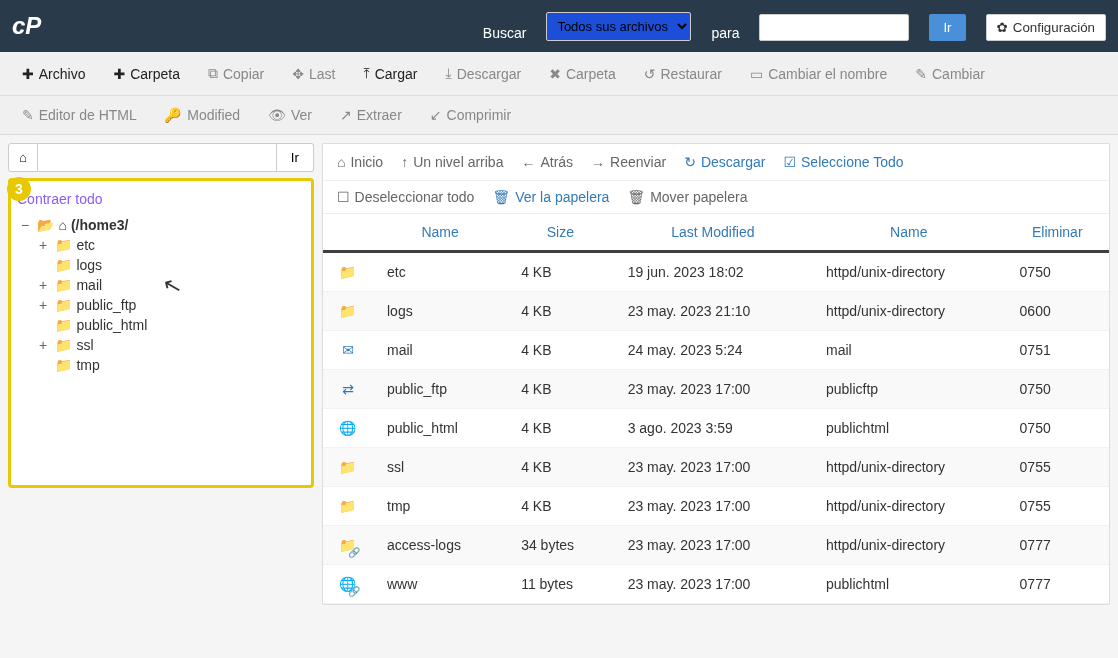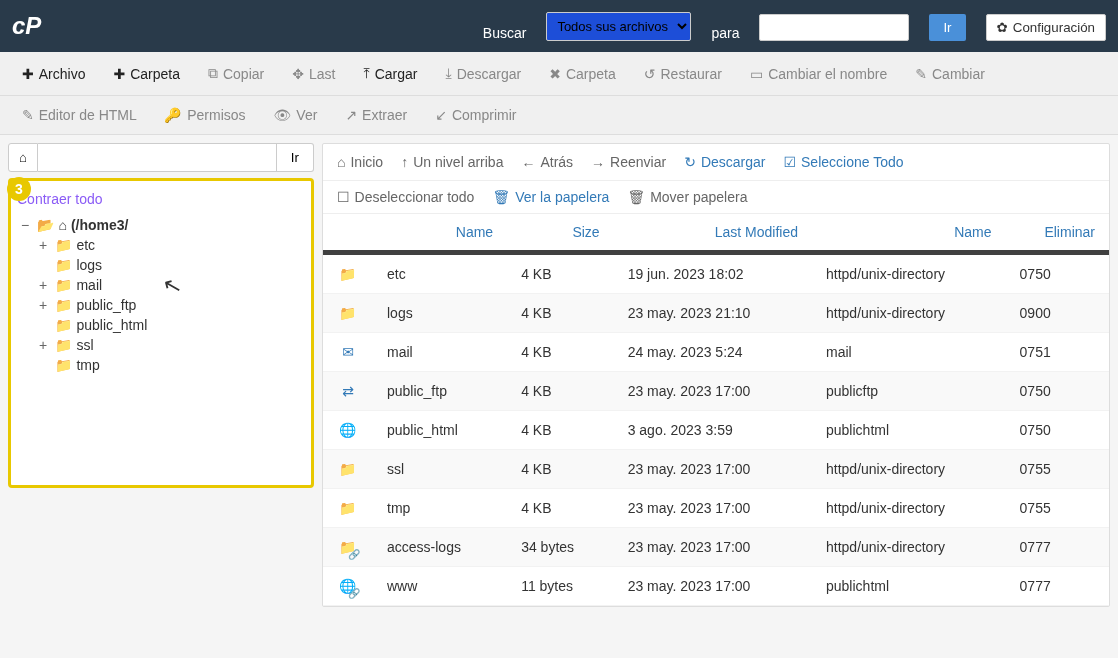--- a/index.html
+++ b/index.html
@@ -37,21 +37,21 @@
 .folder-icon { color: #f0ad4e; }
 .cursor-img { position: absolute; left: 152px; top: 92px; font-size: 22px; transform: rotate(-15deg); }
 
 .right-pane { flex: 1; background: #fff; border: 1px solid #ddd; margin: 8px 8px 8px 0; border-radius: 2px; }
 .nav-bar { display: flex; gap: 18px; padding: 10px 14px; border-bottom: 1px solid #eee; align-items: center; flex-wrap: wrap; }
 .nav-btn { background: transparent; border: none; cursor: pointer; color: #666; display:flex; align-items:center; gap:5px; font-size:14px; }
 .nav-btn.blue { color: #337ab7; }
 .nav-bar2 { display: flex; gap: 18px; padding: 8px 14px; border-bottom: 1px solid #eee; }
 
 .table { width: 100%; border-collapse: collapse; }
-.table th { text-align: right; padding: 10px 14px; color: #337ab7; font-weight: 400; border-bottom: 5px solid #404040; cursor: pointer; }
+.table th { text-align: center; padding: 10px 14px; color: #337ab7; font-weight: 400; border-bottom: 3px solid #404040; cursor: pointer; }
 .table td { padding: 8px 14px; border-bottom: 1px solid #f2f2f2; }
 .table tr:nth-child(even) td { background: #f9f9f9; }
 .fi { width: 22px; height: 22px; display: inline-flex; align-items:center; justify-content:center; }
 </style>
 </head>
 <body>
 
 <div class="header">
   <div class="header-title">
     <span class="cp-logo">cP</span>
@@ -112,21 +112,21 @@
     </button>
 </div>
 
 <div class="toolbar-row2">
   <button class="tb-btn">
       <span>✎</span>
       <span>Editor de HTML</span>
     </button>
   <button class="tb-btn">
       <span>🔑</span>
-      <span>Permisos</span>
+      <span>Modified</span>
     </button>
   <button class="tb-btn">
       <span>👁</span>
       <span>Ver</span>
     </button>
   <button class="tb-btn">
       <span>↗</span>
       <span>Extraer</span>
     </button>
   <button class="tb-btn">
@@ -255,21 +255,21 @@
             <td>19 jun. 2023 18:02</td>
             <td>httpd/unix-directory</td>
             <td>0750</td>
           </tr>
           <tr>
             <td><span class="fi" style="color:#f0ad4e">📁</span></td>
             <td>logs</td>
             <td>4 KB</td>
             <td>23 may. 2023 21:10</td>
             <td>httpd/unix-directory</td>
-            <td>0900</td>
+            <td>0600</td>
           </tr>
           <tr>
             <td><span class="fi" style="color:#337ab7">✉</span></td>
             <td>mail</td>
             <td>4 KB</td>
             <td>24 may. 2023 5:24</td>
             <td>mail</td>
             <td>0751</td>
           </tr>
           <tr>

